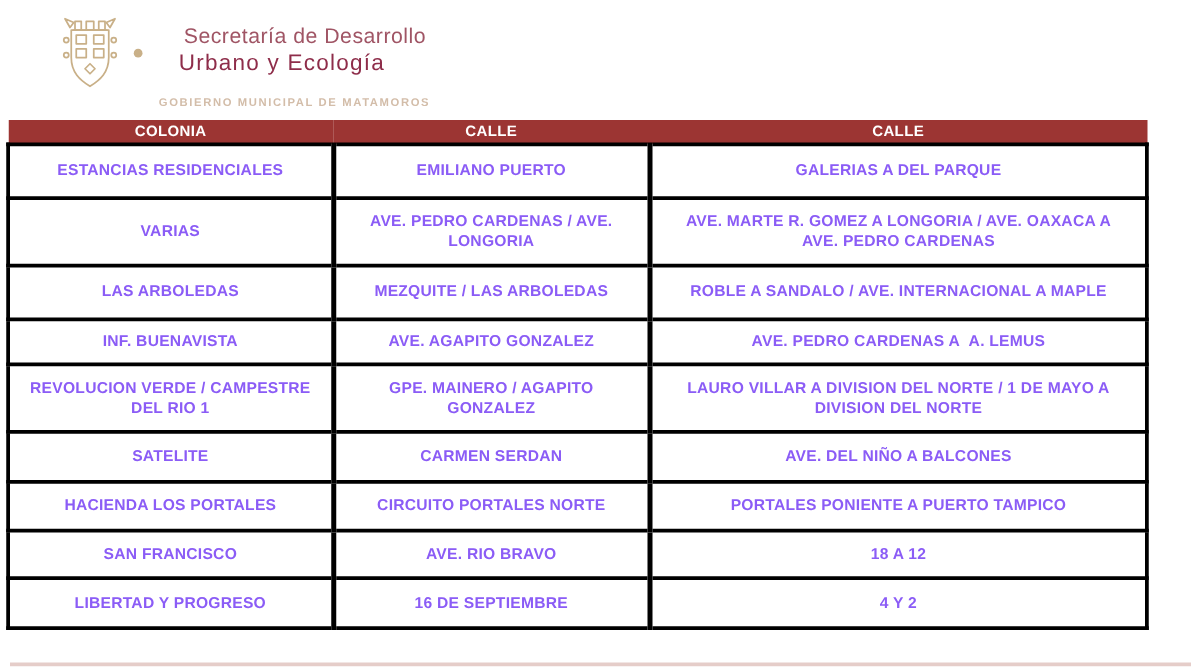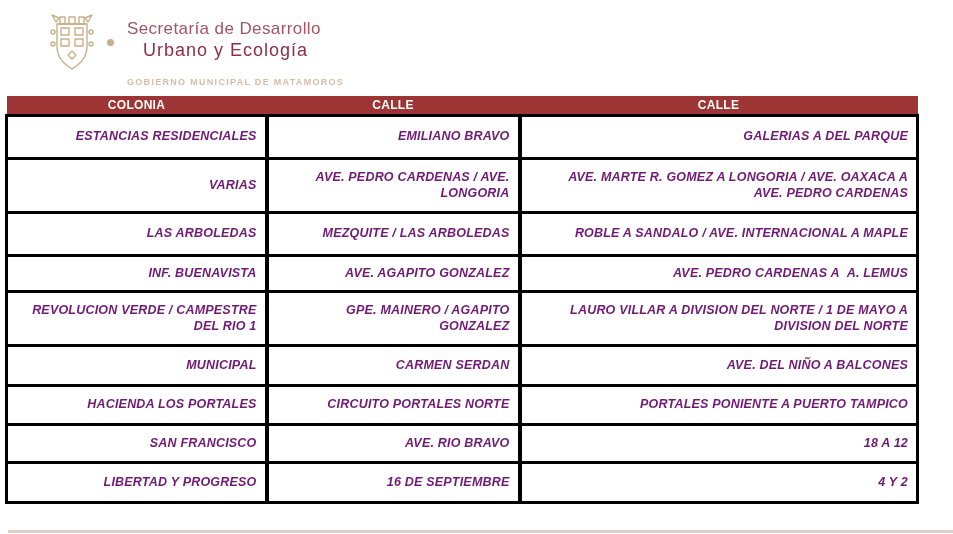--- a/index.html
+++ b/index.html
@@ -11,42 +11,42 @@
 
   
   .logo-header { position:absolute; left:0; top:0; width:420px; height:92px; }
   .crest { position:absolute; left:44px; top:12px; width:56px; height:62px; }
   .crest * { stroke:var(--crest,#c9b088); fill:none; stroke-width:1.4; stroke-linejoin:round; }
   .logo-dot {
     position:absolute; left:107px; top:39px; width:7px; height:7px;
     border-radius:50%; background:var(--crest,#c9b088);
   }
   .brand { position:absolute; left:127px; top:19px; white-space:nowrap; }
-  .brand-line1 { font-size:17px; color:var(--brand-line1,#a05565); letter-spacing:.4px; }
+  .brand-line1 { font-size:17px; color:var(--brand-line1,#a05565); letter-spacing:.4px;margin-left:20px; }
   .brand-line2 { font-size:18px; font-weight:normal; color:var(--brand-line2,#8e2d4a); letter-spacing:1px; margin-top:1px;margin-left:16px; }
   .brand-line3 { font-size:9px; font-weight:bold; color:var(--brand-line3,#d3bda9); letter-spacing:1.3px; margin-top:16px; }
 
   
   table.works {
     position:absolute; left:5px; top:96px; width:911px;
     border-collapse:collapse; table-layout:fixed;
   }
   table.works th {
     border:none; background:var(--table-header-bg,#9c3533);
     color:var(--table-header-text,#ffffff);
     font-size:12px; font-weight:bold; text-align:center;
     letter-spacing:.3px; padding:0;
   }
   table.works td {
     border:3px solid var(--table-border,#000000);
     border-left-width:4px; border-right-width:4px;
-    font-size:12.5px; font-weight:bold; color:#701a75;
-    text-align:right; vertical-align:middle;
+    font-size:12.5px; font-weight:bold; color:#8b5cf6;
+    text-align:center; vertical-align:middle;
     white-space:pre-line; line-height:1.3; letter-spacing:.2px;
-    padding:1px 8px; overflow:hidden;font-style:italic;
+    padding:1px 8px; overflow:hidden;
   }
   table.works td:first-child { border-left-width:3px; }
   table.works td:last-child  { border-right-width:3px; }
 
   
   .bottom-strip {
     position:absolute; left:8px; right:0; bottom:1px; height:3px;
     background:var(--bottom-strip,#dfc0bc); opacity:.8;
   }
 </style>
@@ -91,21 +91,21 @@
     <thead>
       <tr style="height:19px">
         <th>COLONIA</th>
         <th>CALLE</th>
         <th>CALLE</th>
       </tr>
     </thead>
     <tbody>
       <tr style="height:43px">
         <td>ESTANCIAS RESIDENCIALES</td>
-        <td>EMILIANO BRAVO</td>
+        <td>EMILIANO PUERTO</td>
         <td>GALERIAS A DEL PARQUE</td>
       </tr>
       <tr style="height:54px">
         <td>VARIAS</td>
         <td>AVE. PEDRO CARDENAS / AVE.
 LONGORIA</td>
         <td>AVE. MARTE R. GOMEZ A LONGORIA / AVE. OAXACA A
 AVE. PEDRO CARDENAS</td>
       </tr>
       <tr style="height:43px">
@@ -120,21 +120,21 @@
       </tr>
       <tr style="height:54px">
         <td>REVOLUCION VERDE / CAMPESTRE
 DEL RIO 1</td>
         <td>GPE. MAINERO / AGAPITO
 GONZALEZ</td>
         <td>LAURO VILLAR A DIVISION DEL NORTE / 1 DE MAYO A
 DIVISION DEL NORTE</td>
       </tr>
       <tr style="height:40px">
-        <td>MUNICIPAL</td>
+        <td>SATELITE</td>
         <td>CARMEN SERDAN</td>
         <td>AVE. DEL NIÑO A BALCONES</td>
       </tr>
       <tr style="height:39px">
         <td>HACIENDA LOS PORTALES</td>
         <td>CIRCUITO PORTALES NORTE</td>
         <td>PORTALES PONIENTE A PUERTO TAMPICO</td>
       </tr>
       <tr style="height:38px">
         <td>SAN FRANCISCO</td>

